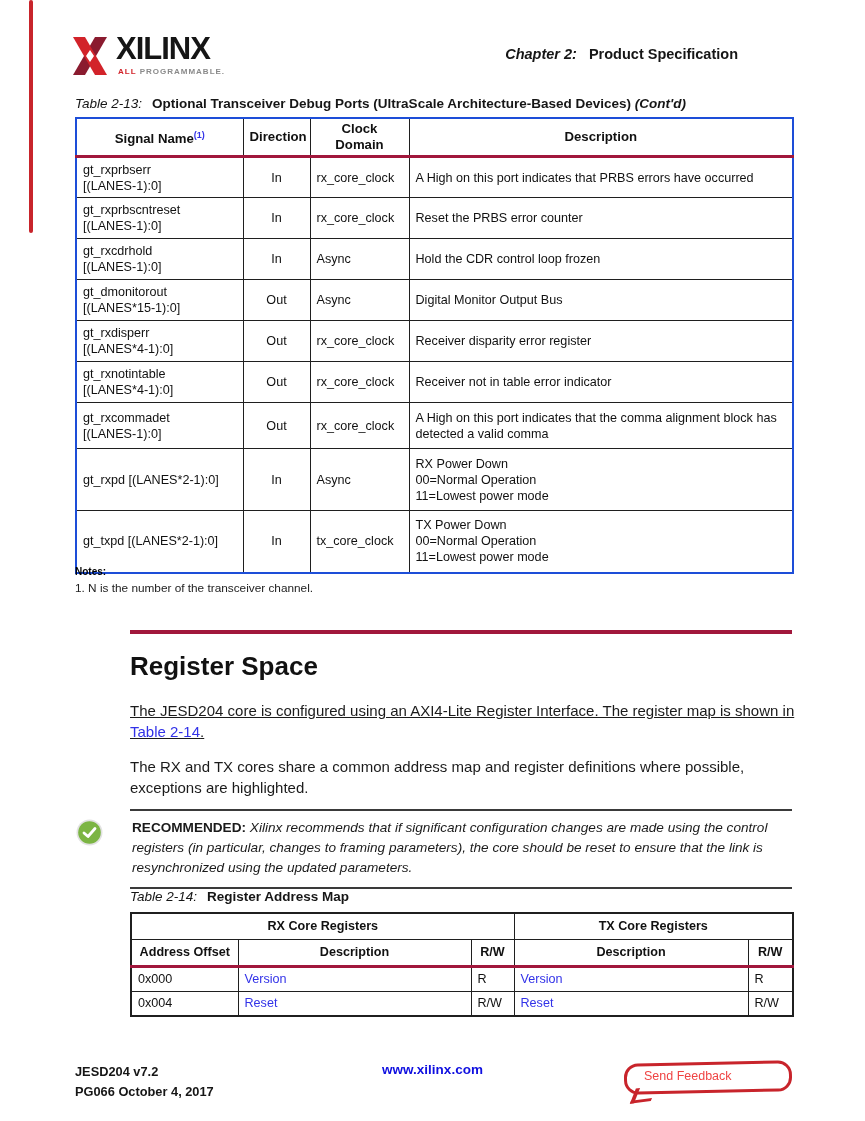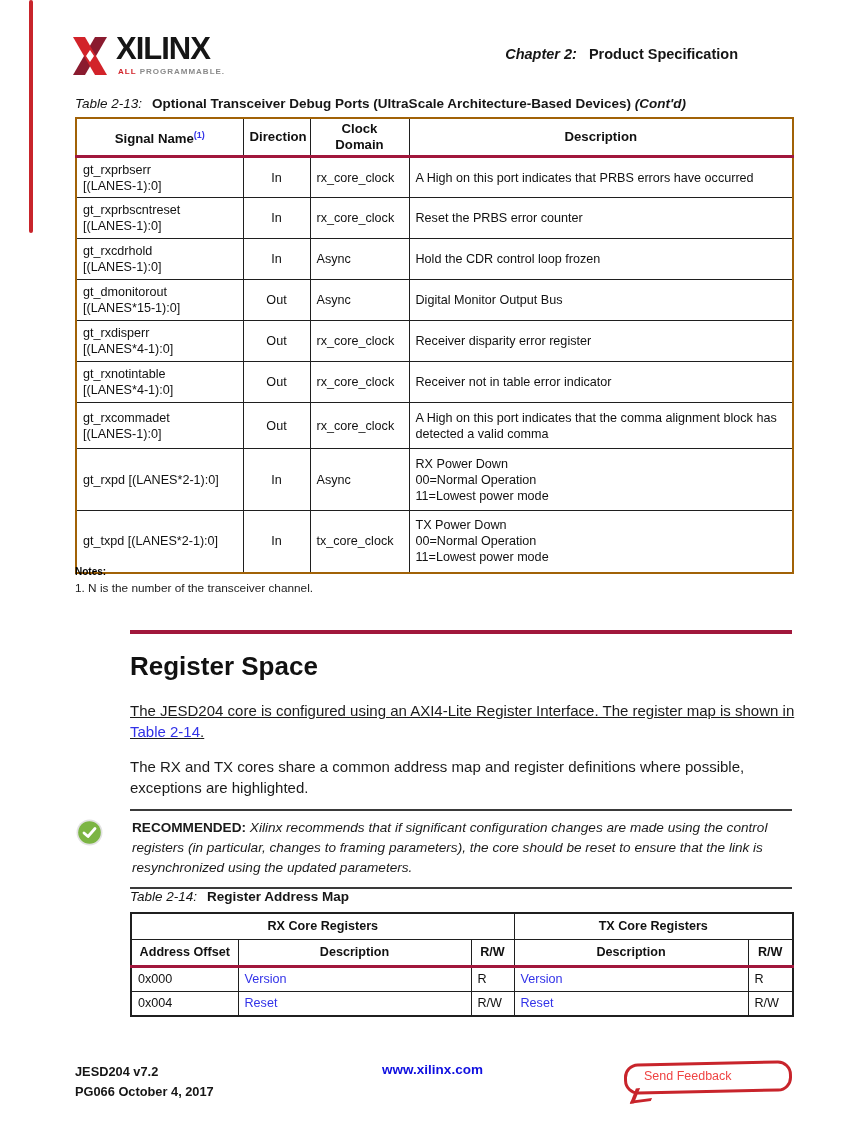--- a/index.html
+++ b/index.html
@@ -29,21 +29,21 @@
   
   .tbl-caption { position:absolute; font-size:13.5px; color:#161616; }
   .tbl-caption .lab { font-style:italic; }
   .tbl-caption .tit { font-weight:bold; margin-left:10px; }
   .tbl-caption .cont { font-weight:bold; font-style:italic; }
   #cap13 { left:75px; top:96px; }
   #cap14 { left:130px; top:889px; }
 
   
   table { border-collapse:collapse; table-layout:fixed; background:#fff; }
-  #t13 { position:absolute; left:75px; top:117px; width:717px; border:2px solid #a16207; }
+  #t13 { position:absolute; left:75px; top:117px; width:717px; border:2px solid #1d4ed8; }
   #t14 { position:absolute; left:130px; top:912px; width:662px; border:2px solid #1f1f1f; }
   th, td { border:1px solid #1f1f1f; font-size:12.6px; vertical-align:middle; padding:2px 6px; line-height:16px; color:#111; }
   thead th { font-weight:bold; text-align:center; font-size:13.2px; height:27px; }
   #t13 tbody tr.first td, #t14 tr.firstdata td { border-top:3px solid #A1173C; }
   tr.h41 { height:41px; } tr.h46 { height:46px; } tr.h62 { height:62px; }
   td.c { text-align:center; }
   .sup-note { font-size:9px; vertical-align:super; color:#3232E8; font-weight:bold; }
   #t14 tr.group th { height:26px; }
   #t14 tr.cols th { height:27px; }
   #t14 tr.data { height:25px; }

